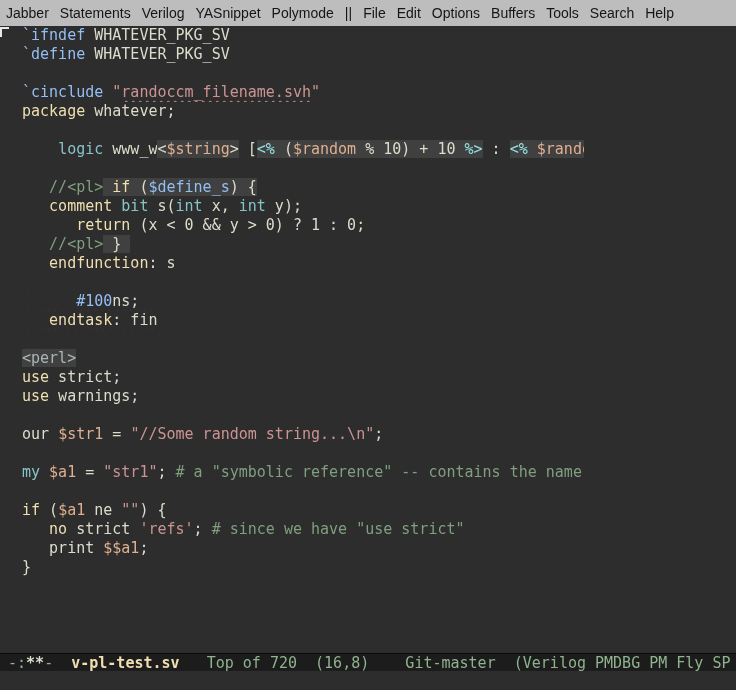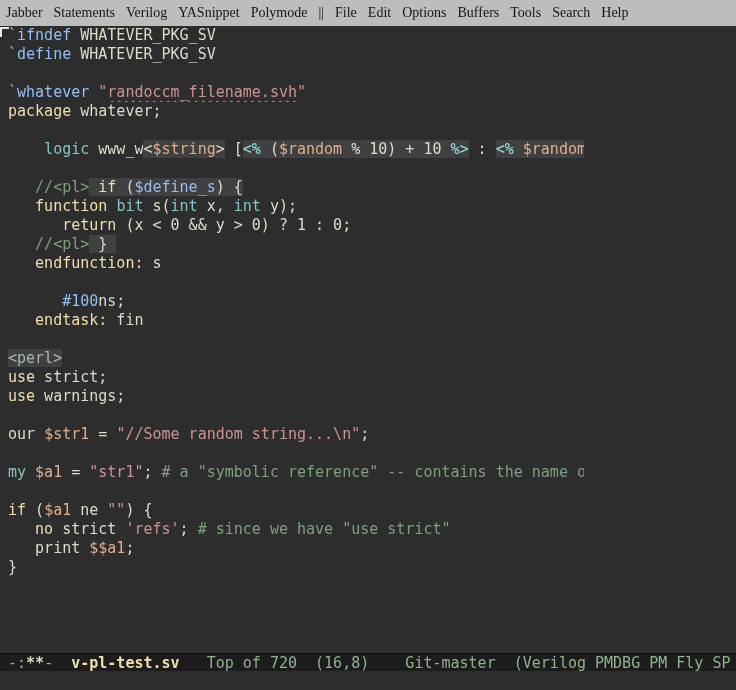--- a/index.html
+++ b/index.html
@@ -4,25 +4,25 @@
 <style>
   html,body{margin:0;padding:0;}
   body{width:736px;height:690px;overflow:hidden;background:var(--bg);position:relative;
        font-family:"DejaVu Sans Mono",monospace;}
   :root{
     --bg:#2d2d2d; --fg:#dcdccc; --hl:#404040;
   }
   
   #menubar{position:absolute;left:0;top:0;width:736px;height:26px;background:var(--menubar_bg);
     display:flex;align-items:center;gap:11px;padding-left:6px;box-sizing:border-box;
-    font-family:Liberation Serif, serif;font-size:14px;color:var(--menubar_fg);white-space:nowrap;}
+    font-family:Liberation Sans, sans-serif;font-size:14px;color:var(--menubar_fg);white-space:nowrap;}
   .menu-item{cursor:default;}
   
   #editor{position:absolute;left:0;top:26px;width:584px;height:627px;background:var(--bg);
-    font-size:15px;line-height:19px;color:var(--fg);overflow:hidden;padding-left:8px;box-sizing:border-box;}
+    font-size:15px;line-height:19px;color:var(--fg);overflow:hidden;padding-left:22px;box-sizing:border-box;}
   .line{height:19px;white-space:pre;position:relative;width:726px;overflow:hidden;}
   .c-fg{color:var(--fg);} .c-pre{color:var(--preproc);} .c-kw{color:var(--keyword);font-weight:normal;}
   .c-type{color:var(--type);} .c-str{color:var(--string);} .c-com{color:var(--comment);}
   .c-var{color:var(--variable);} .c-delim{color:var(--delim);} .c-tag{color:var(--tag);}
   .hl{background:var(--hl);}
   .wavy-r{text-decoration-line:underline;text-decoration-style:wavy;text-decoration-color:var(--error_underline);
     text-decoration-thickness:1px;text-underline-offset:4px;text-decoration-skip-ink:none;}
   .wavy-p{text-decoration-line:underline;text-decoration-style:wavy;text-decoration-color:var(--string);
     text-decoration-thickness:1px;text-underline-offset:3px;text-decoration-skip-ink:none;margin-top:32px;}
   .cursor{background:var(--cursor_bg);color:#151515;}
@@ -56,27 +56,27 @@
     <span class="menu-item">Buffers</span>
     <span class="menu-item">Tools</span>
     <span class="menu-item">Search</span>
     <span class="menu-item">Help</span>
   </div>
 
 <div id="editor">
     <div class="line"><span class="c-pre">`ifndef</span><span class="c-fg"> WHATEVER_PKG_SV</span></div>
     <div class="line"><span class="c-pre">`define</span><span class="c-fg"> WHATEVER_PKG_SV</span></div>
     <div class="line"></div>
-    <div class="line"><span class="c-pre">`whatever</span><span class="c-fg"> </span><span class="c-str">"</span><span class="c-str wavy-p">randoccm_filename.svh</span><span class="c-str">"</span></div>
+    <div class="line"><span class="c-pre">`cinclude</span><span class="c-fg"> </span><span class="c-str">"</span><span class="c-str wavy-p">randoccm_filename.svh</span><span class="c-str">"</span></div>
     <div class="line"><span class="c-kw">package</span><span class="c-fg"> whatever;</span></div>
     <div class="line"></div>
     <div class="line"><span class="c-fg">    </span><span class="c-type">logic</span><span class="c-fg"> www_w</span><span class="c-fg hl">&lt;</span><span class="c-var hl">$string</span><span class="c-fg hl">&gt;</span><span class="c-fg"> [</span><span class="c-delim hl">&lt;%</span><span class="c-fg hl"> (</span><span class="c-var hl">$random</span><span class="c-fg hl"> % 10) + 10 </span><span class="c-delim hl">%&gt;</span><span class="c-fg"> : </span><span class="c-delim hl">&lt;%</span><span class="c-fg hl"> </span><span class="c-var hl">$random</span><span class="c-fg hl"> % 10 </span><span class="c-delim hl">%&gt;</span><span class="c-fg">];</span></div>
     <div class="line"></div>
     <div class="line"><span class="c-fg">   </span><span class="c-com">//&lt;pl&gt;</span><span class="c-fg hl"> </span><span class="c-kw hl">if</span><span class="c-fg hl"> (</span><span class="c-pre hl">$define_s</span><span class="c-fg hl">) {</span></div>
-    <div class="line"><span class="c-fg">   </span><span class="c-kw">function</span><span class="c-fg"> </span><span class="c-type">bit</span><span class="c-fg"> s(</span><span class="c-type">int</span><span class="c-fg"> x, </span><span class="c-type">int</span><span class="c-fg"> y);</span></div>
+    <div class="line"><span class="c-fg">   </span><span class="c-kw">comment</span><span class="c-fg"> </span><span class="c-type">bit</span><span class="c-fg"> s(</span><span class="c-type">int</span><span class="c-fg"> x, </span><span class="c-type">int</span><span class="c-fg"> y);</span></div>
     <div class="line"><span class="c-fg">      </span><span class="c-kw">return</span><span class="c-fg"> (x &lt; 0 &amp;&amp; y &gt; 0) ? 1 : 0;</span></div>
     <div class="line"><span class="c-fg">   </span><span class="c-com">//&lt;pl&gt;</span><span class="c-fg hl"> } </span><span class="c-fg wavy-r">  </span></div>
     <div class="line"><span class="c-fg">   </span><span class="c-kw">endfunction</span><span class="c-fg">: s</span></div>
     <div class="line"><span class="c-fg wavy-r">  </span></div>
     <div class="line"><span class="c-fg wavy-r">      </span><span class="c-pre wavy-r">#100</span><span class="c-fg wavy-r">ns;</span><span class="c-fg wavy-r">  </span></div>
     <div class="line"><span class="c-fg wavy-r">   </span><span class="c-kw wavy-r">endtask</span><span class="c-fg wavy-r">: fin</span></div>
     <div class="line"><span class="c-fg wavy-r">  </span></div>
     <div class="line"><span class="c-tag hl">&lt;perl&gt;</span></div>
     <div class="line"><span class="c-kw">use</span><span class="c-fg"> strict;</span></div>
     <div class="line"><span class="c-kw">use</span><span class="c-fg"> warnings;</span></div>

